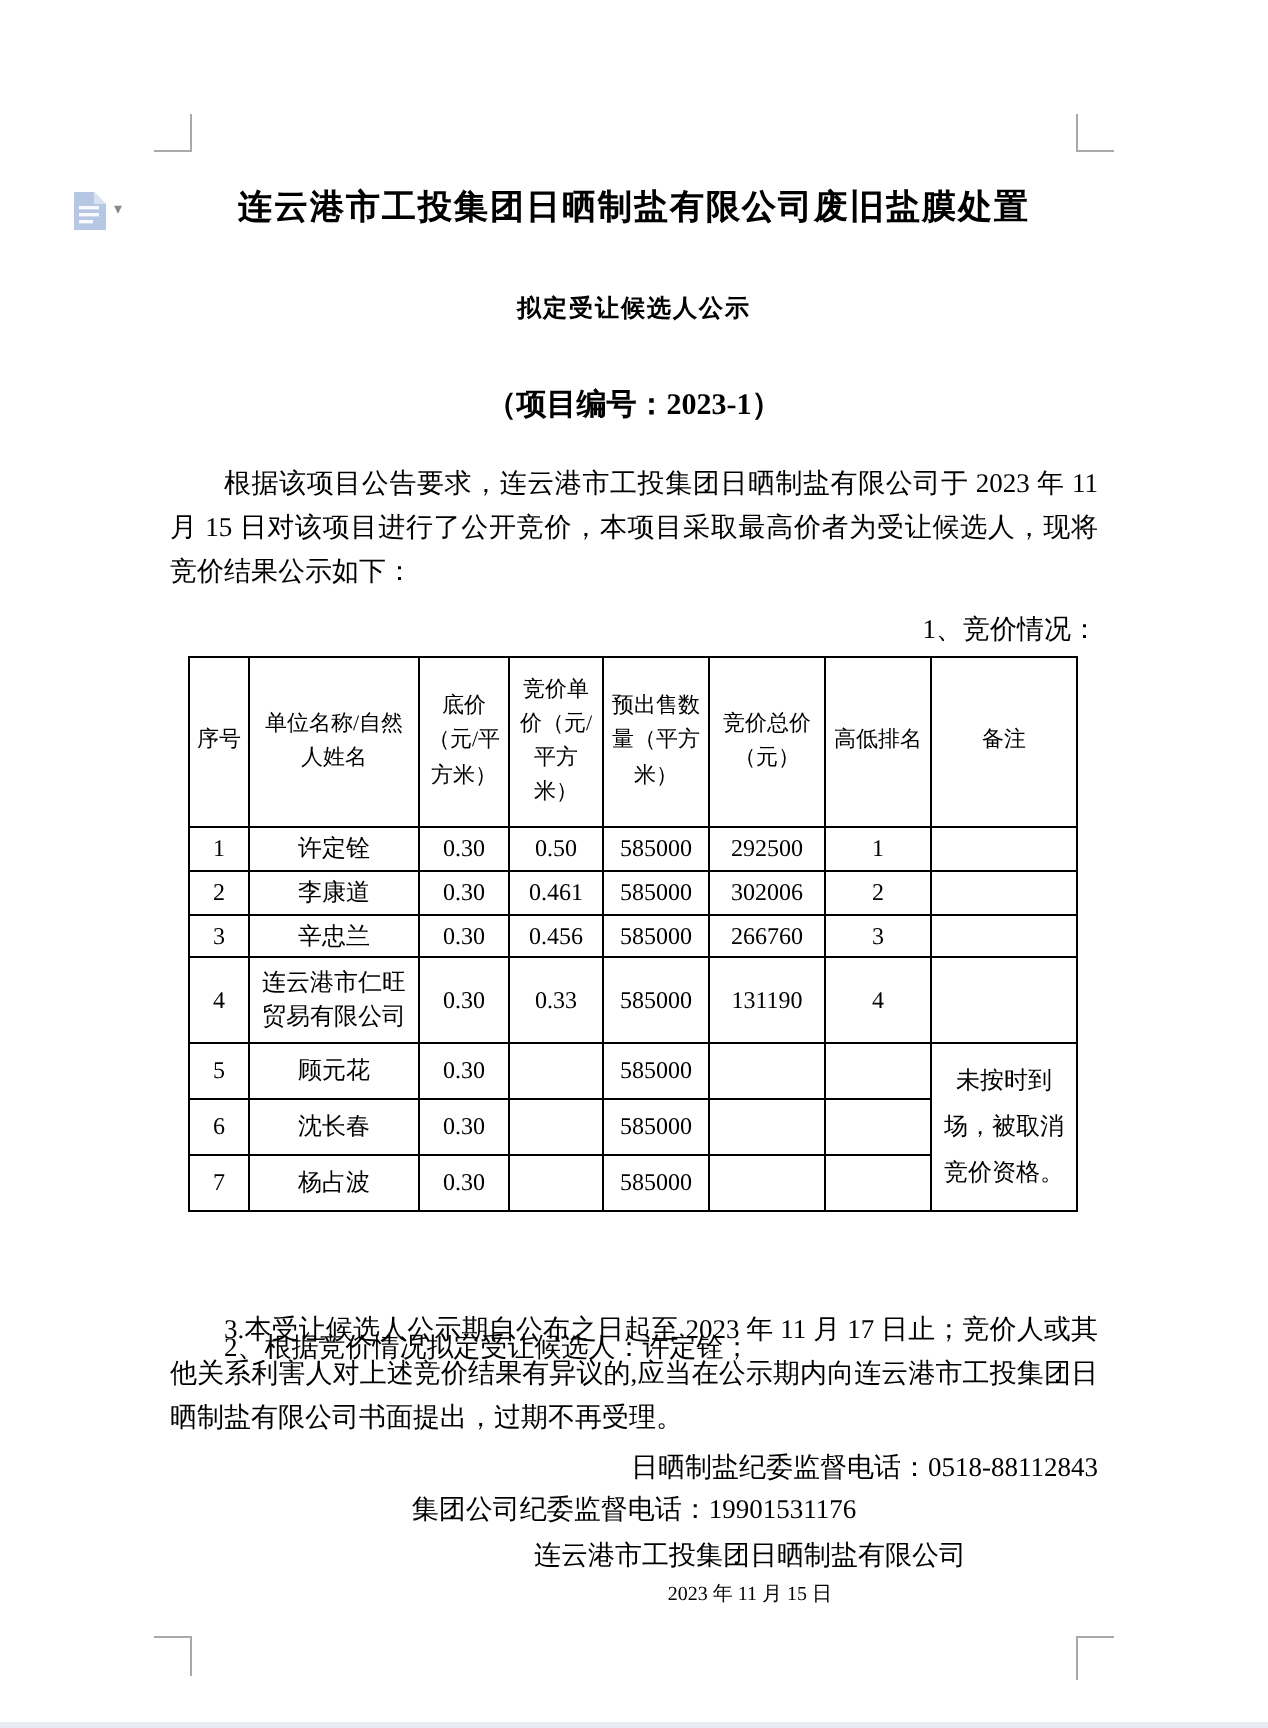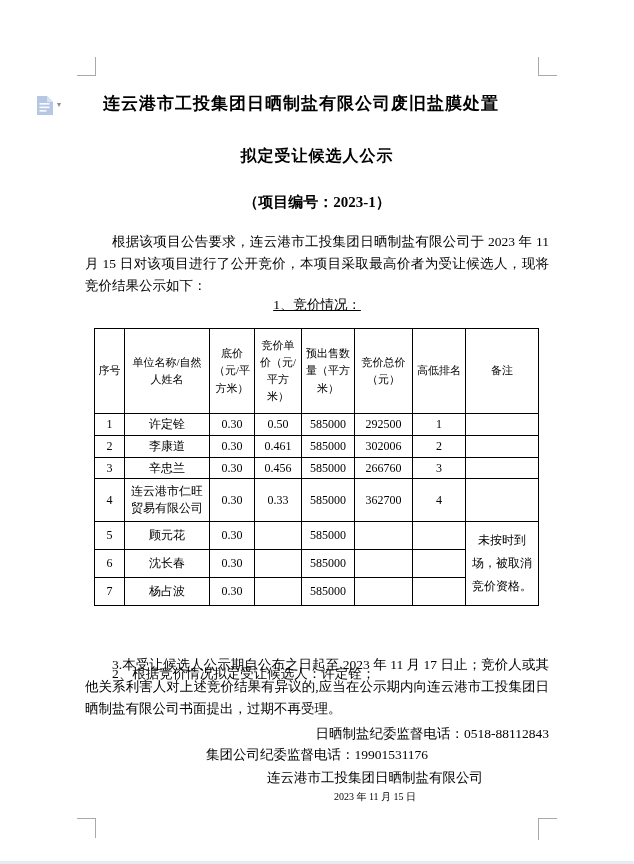--- a/index.html
+++ b/index.html
@@ -15,27 +15,27 @@
   .mark { position:absolute; width:19px; height:19px; }
   .mark.tl { left:77px; top:57px;  border-right:1px solid #a9a9a9; border-bottom:1px solid #a9a9a9; }
   .mark.tr { left:538px; top:57px; border-left:1px solid #a9a9a9;  border-bottom:1px solid #a9a9a9; }
   .mark.bl { left:77px; top:818px; border-right:1px solid #a9a9a9; border-top:1px solid #a9a9a9; height:20px; }
   .mark.br { left:538px; top:818px;border-left:1px solid #a9a9a9;  border-top:1px solid #a9a9a9; height:22px; }
 
   
   .paste-btn { position:absolute; left:36px; top:95px; display:flex; align-items:flex-start; gap:3px; cursor:pointer; }
   .paste-btn .arrow { font-size:8px; color:#8a8a8a; margin-top:5px; }
 
-  .title    { position:absolute; left:69px; width:464px; top:92px;  text-align:center; font-size:17px; font-weight:bold; letter-spacing:1px; }
-  .subtitle { position:absolute; left:85px; width:464px; top:146px; text-align:center; font-size:16px; font-weight:bold; letter-spacing:1px; }
+  .title    { position:absolute; left:85px; width:464px; top:92px;  text-align:center; font-size:17px; font-weight:bold; letter-spacing:1px; }
+  .subtitle { position:absolute; left:85px; width:464px; top:146px; text-align:center; font-size:12px; font-weight:bold; letter-spacing:1px; }
   .projno   { position:absolute; left:85px; width:464px; top:193px; text-align:center; font-size:15px; font-weight:bold; }
 
   .para  { position:absolute; left:85px; width:464px; font-size:13.5px; line-height:22px; text-align:justify; }
   .p1    { top:231px; text-indent:2em; }
-  .sec1  { top:294px; text-align:center;text-decoration:underline; }
+  .sec1  { top:304px; text-align:right; }
   .p2    { top:663px; text-indent:2em; text-align:left; }
   .p3    { top:654px; text-indent:2em; }
   .phone1{ top:723px; text-align:right; }
   .phone2{ top:744px; text-align:center; }
   .sig   { position:absolute; top:769px; left:375px; transform:translateX(-50%); font-size:13.5px; white-space:nowrap; }
   .date  { position:absolute; top:790px; left:375px; transform:translateX(-50%); font-size:10px; white-space:nowrap; }
 
   table.bid { position:absolute; left:94px; top:328px; width:444px;
     border-collapse:collapse; table-layout:fixed; }
   table.bid th, table.bid td {
@@ -135,21 +135,21 @@
         <td>266760</td>
         <td>3</td>
         <td></td>
       </tr>
       <tr class="r-lg">
         <td>4</td>
         <td>连云港市仁旺贸易有限公司</td>
         <td>0.30</td>
         <td>0.33</td>
         <td>585000</td>
-        <td>362700</td>
+        <td>131190</td>
         <td>4</td>
         <td></td>
       </tr>
       <tr class="r-md">
         <td>5</td>
         <td>顾元花</td>
         <td>0.30</td>
         <td></td>
         <td>585000</td>
         <td></td>

